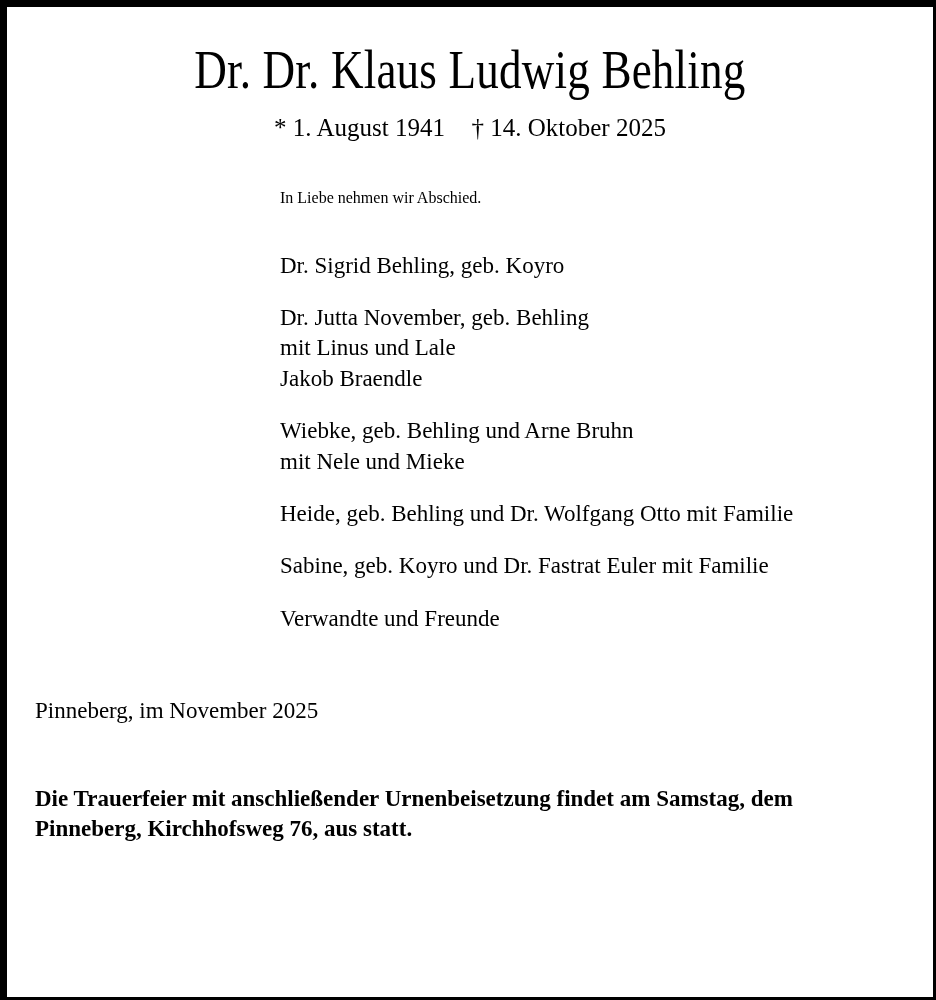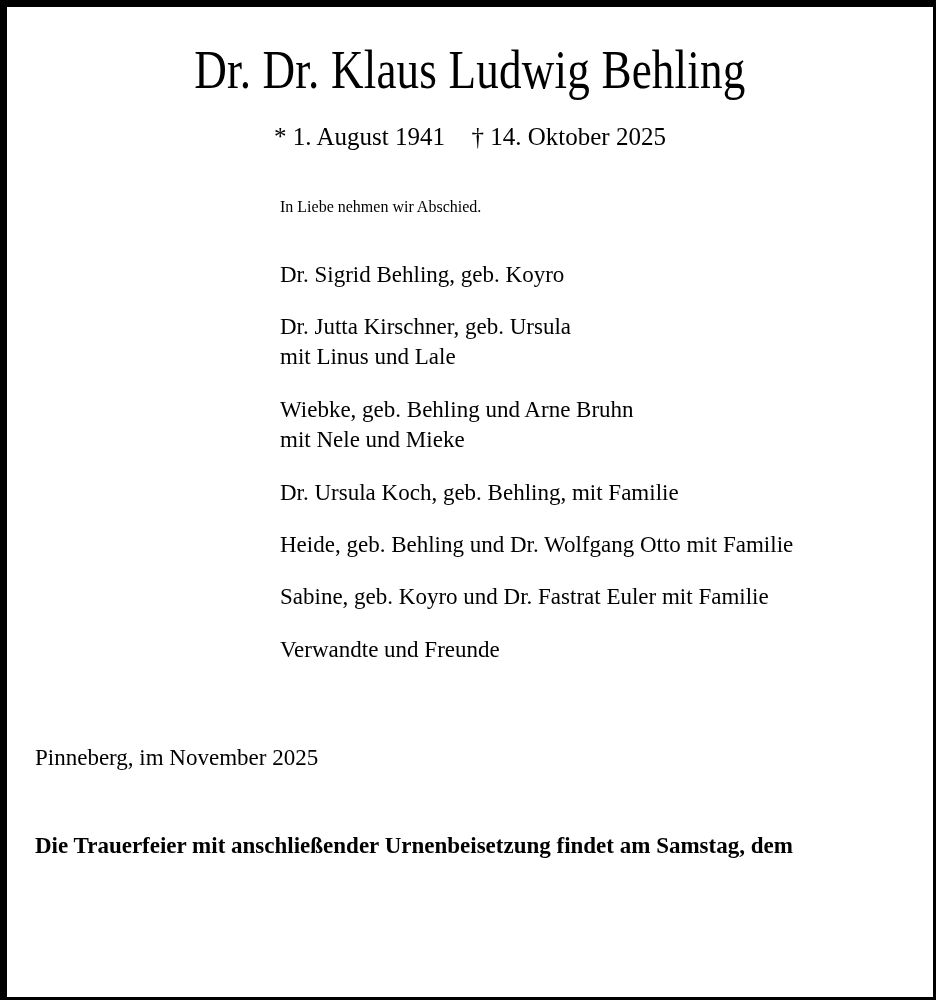--- a/index.html
+++ b/index.html
@@ -58,21 +58,21 @@
     font-weight: 400;
     letter-spacing: 0.2px;
     margin: 0;
     padding: 0 20px;
     white-space: nowrap;
   }
 
   .life-dates {
     font-size: 25px;
     line-height: 1.2;
-    margin: 9px;
+    margin: 0;
     padding-top: 14px;
   }
   .life-dates .sep {
     display: inline-block;
     width: 14px;
   }
 
   
   .family-block {
     margin-top: 45px;
@@ -94,21 +94,21 @@
   .mourner-group:last-child {
     margin-bottom: 0;
   }
   .mourner-line {
     display: block;
     white-space: nowrap;
   }
 
   
   .footer {
-    margin-top: 78px;
+    margin-top: 62px;
     padding-left: 28px;
     padding-right: 34px;
   }
 
   .place-date {
     font-size: 23px;
     line-height: 1.3;
     margin: 0 0 58px 0;
   }
 
@@ -150,50 +150,49 @@
     </div>
 
     <div class="family-block">
       <p class="farewell-line">In Liebe nehmen wir Abschied.</p>
 
       <div class="mourner-group">
         <span class="mourner-line">Dr. Sigrid Behling, geb. Koyro</span>
       </div>
 
       <div class="mourner-group">
-        <span class="mourner-line">Dr. Jutta Kirschner, geb. Ursula</span>
+        <span class="mourner-line">Dr. Jutta November, geb. Behling</span>
         <span class="mourner-line">mit Linus und Lale</span>
+        <span class="mourner-line">Jakob Braendle</span>
       </div>
 
       <div class="mourner-group">
         <span class="mourner-line">Wiebke, geb. Behling und Arne Bruhn</span>
         <span class="mourner-line">mit Nele und Mieke</span>
       </div>
 
-      <div class="mourner-group">
-        <span class="mourner-line">Dr. Ursula Koch, geb. Behling, mit Familie</span>
-      </div>
 
       <div class="mourner-group">
         <span class="mourner-line">Heide, geb. Behling und Dr. Wolfgang Otto mit Familie</span>
       </div>
 
 
       <div class="mourner-group">
         <span class="mourner-line">Sabine, geb. Koyro und Dr. Fastrat Euler mit Familie</span>
       </div>
 
       <div class="mourner-group">
         <span class="mourner-line">Verwandte und Freunde</span>
       </div>
     </div>
 
     <div class="footer">
       <p class="place-date">Pinneberg, im November 2025</p>
 
       <p class="info-paragraph">
         <span class="info-line">Die Trauerfeier mit anschließender Urnenbeisetzung findet am Samstag, dem</span>
+        <span class="info-line">Pinneberg, Kirchhofsweg 76, aus statt.</span>
       </p>
 
     </div>
 
   </div>
 </div>
 
 </body></html>

